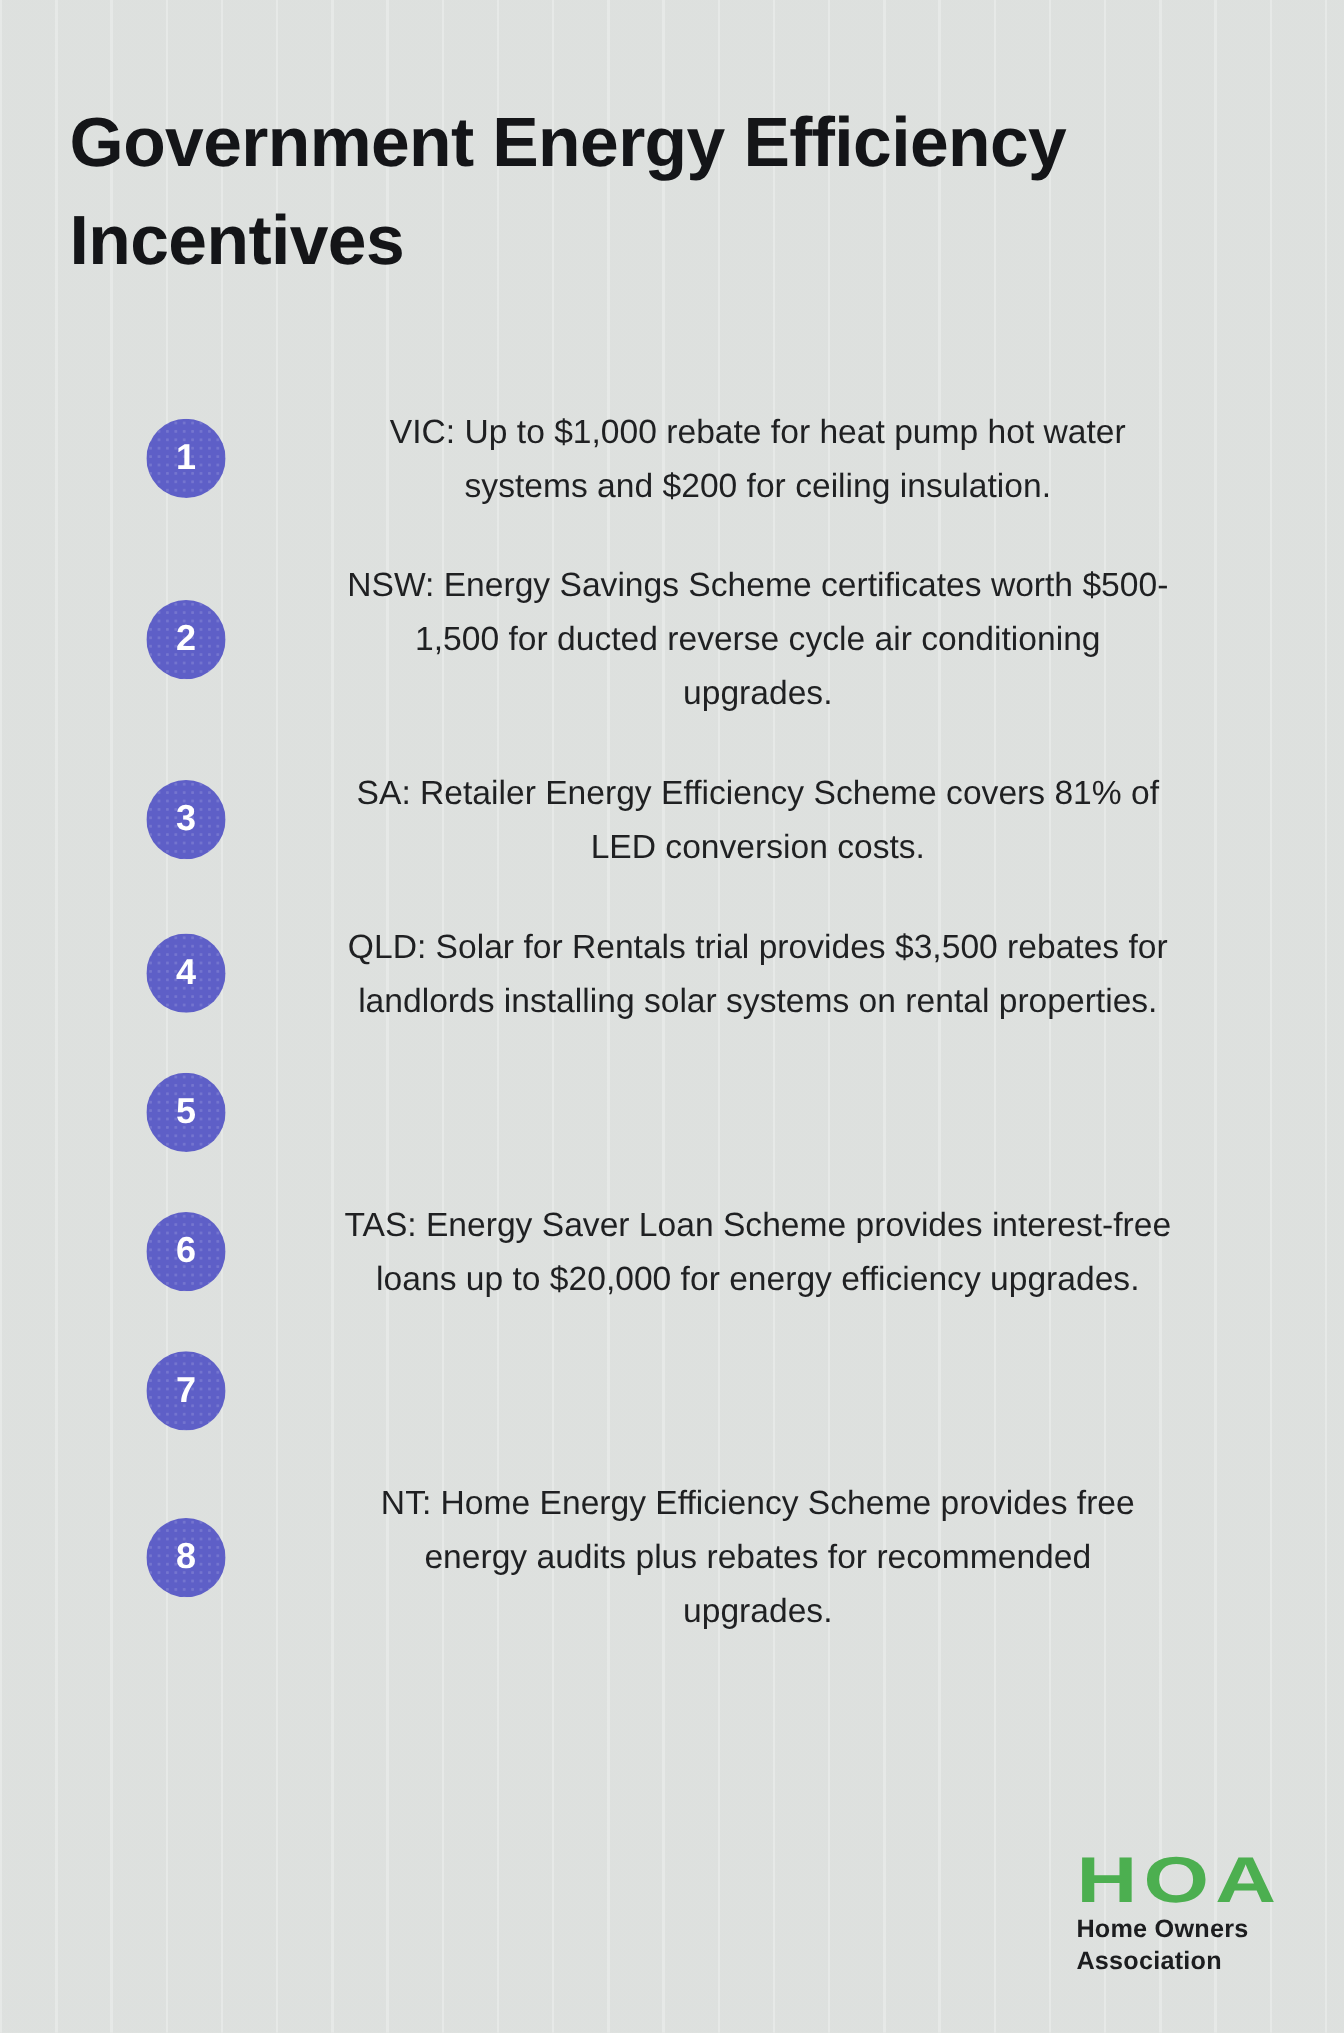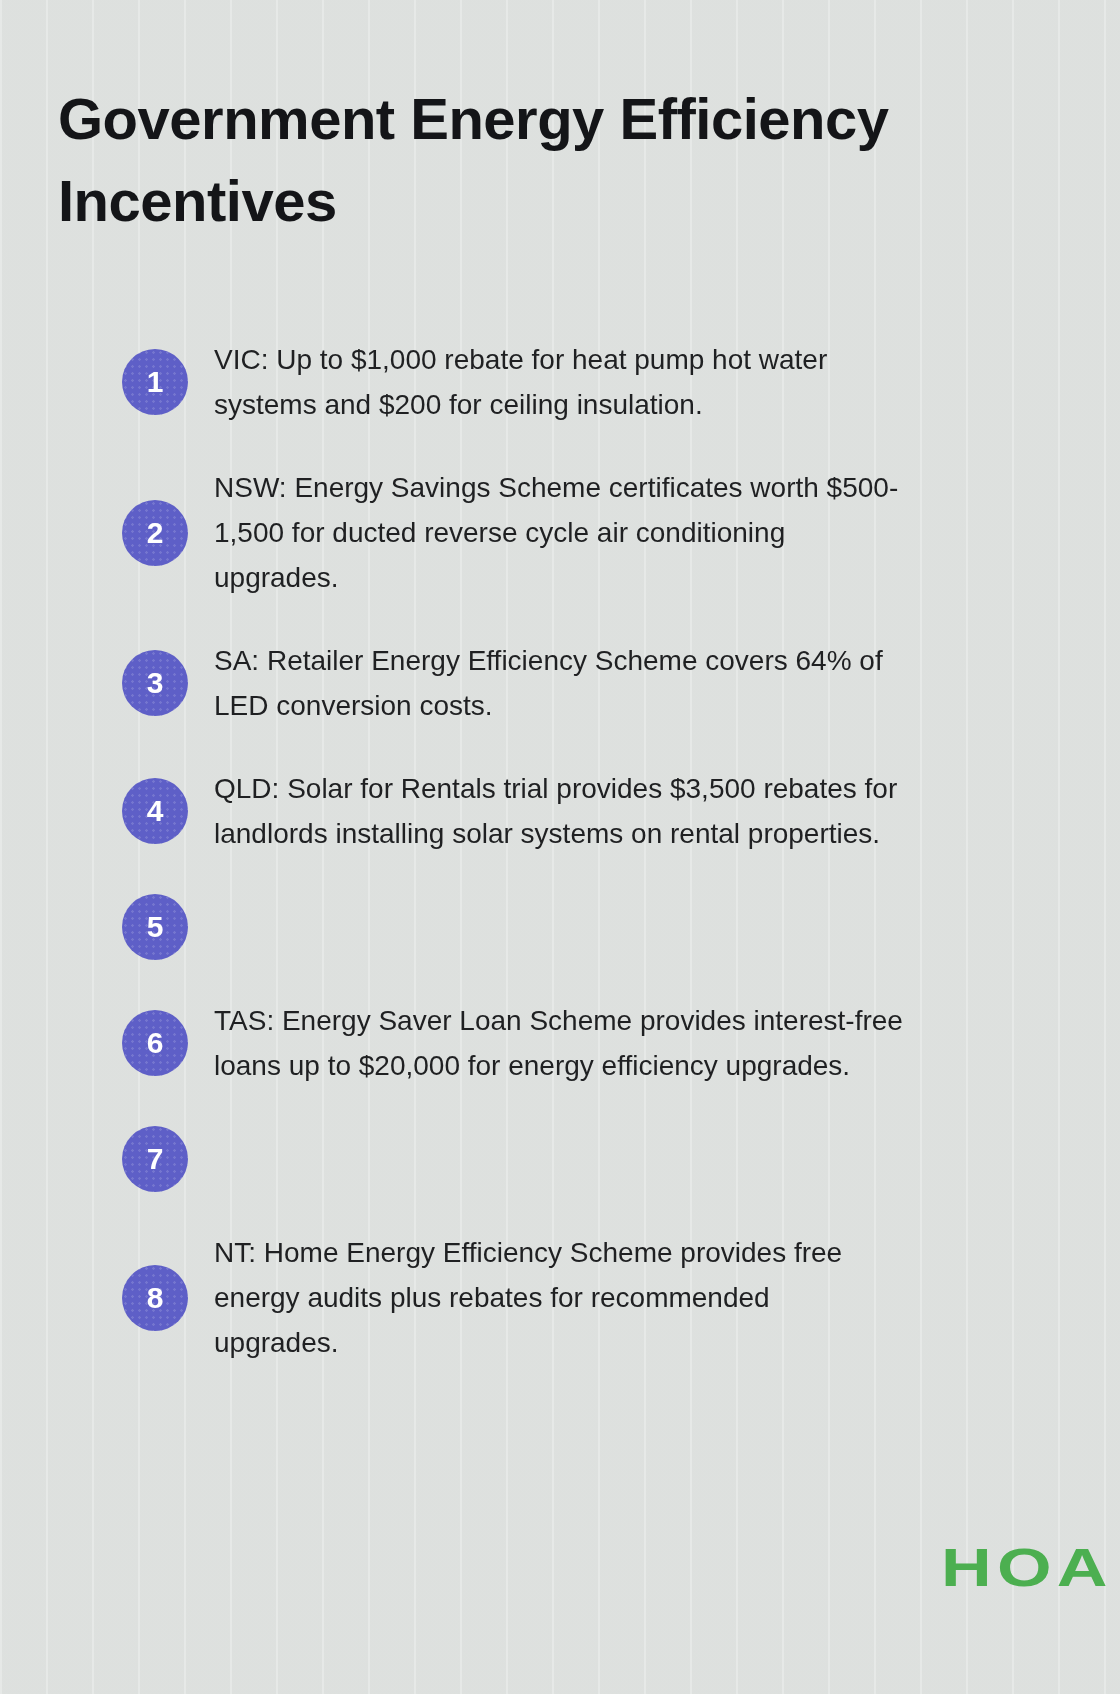--- a/index.html
+++ b/index.html
@@ -56,26 +56,26 @@
     flex-shrink: 0;
     font-size: 30px;
     font-weight: bold;
   }
   .item-text {
     font-size: 28px;
     line-height: 45px;
     color: #1f2022;
     white-space: pre-line;
     width: 835px;
+    text-align: center;
   }
   .logo {
     position: absolute;
     left: 897px;
     top: 1547px;
-    margin-left: 44px;
   }
   .logo-mark {
     color: #4caf50;
     font-size: 54px;
     line-height: 40px;
     font-weight: bold;
     letter-spacing: 4px;
     transform: scaleX(1.3);
     transform-origin: left center;
     white-space: nowrap;
@@ -111,21 +111,21 @@
     </div>
     <div class="item-text">NSW: Energy Savings Scheme certificates worth $500-
 1,500 for ducted reverse cycle air conditioning
 upgrades.</div>
   </div>
 
   <div class="item">
     <div class="badge">
       <span class="badge-num">3</span>
     </div>
-    <div class="item-text">SA: Retailer Energy Efficiency Scheme covers 64% of
+    <div class="item-text">SA: Retailer Energy Efficiency Scheme covers 81% of
 LED conversion costs.</div>
   </div>
 
   <div class="item">
     <div class="badge">
       <span class="badge-num">4</span>
     </div>
     <div class="item-text">QLD: Solar for Rentals trial provides $3,500 rebates for
 landlords installing solar systems on rental properties.</div>
   </div>
@@ -155,13 +155,17 @@
       <span class="badge-num">8</span>
     </div>
     <div class="item-text">NT: Home Energy Efficiency Scheme provides free
 energy audits plus rebates for recommended
 upgrades.</div>
   </div>
 </div>
 
 <div class="logo">
   <div class="logo-mark">HOA</div>
+  <div class="logo-sub">
+    <div>Home Owners</div>
+    <div>Association</div>
+  </div>
 </div>
 
 </body></html>

